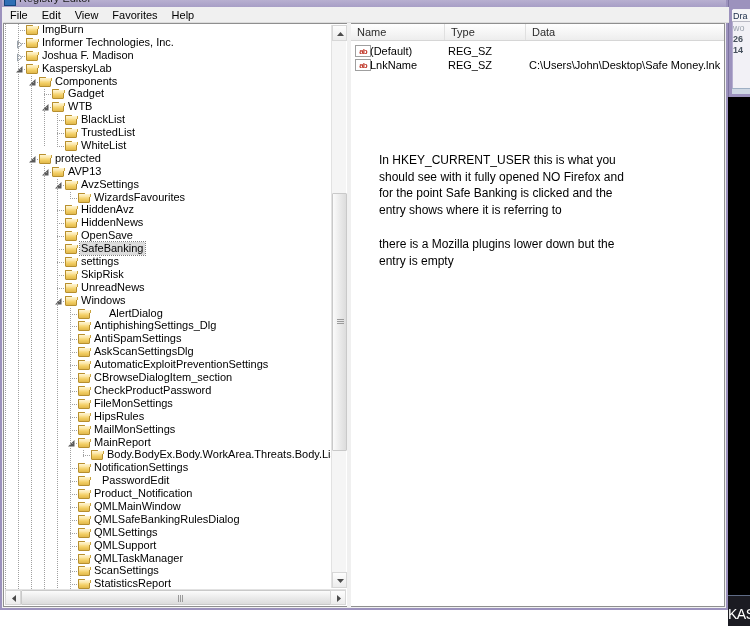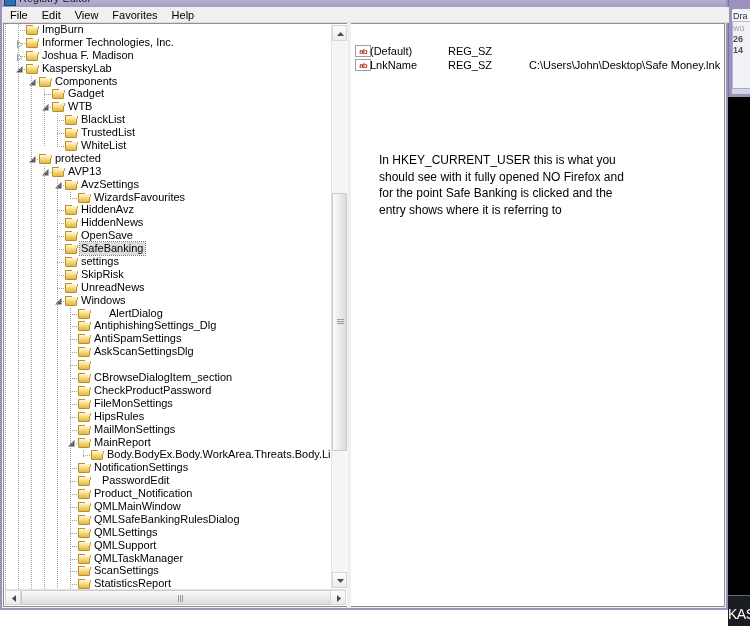--- a/index.html
+++ b/index.html
@@ -492,20 +492,21 @@
                 <span class="folder" style="left: 74px;">
                   <i></i>
                 </span>
                 <span class="lbl" style="left: 89px;">AskScanSettingsDlg</span>
               </div>
               <div class="node" style="height: 12.9px;">
                 <span class="dot-h" style="left: 66px; width: 7px;"></span>
                 <span class="folder" style="left: 74px;">
                   <i></i>
                 </span>
+                <span class="lbl" style="left: 89px;">AutomaticExploitPreventionSettings</span>
               </div>
               <div class="node" style="height: 12.9px;">
                 <span class="dot-h" style="left: 66px; width: 7px;"></span>
                 <span class="folder" style="left: 74px;">
                   <i></i>
                 </span>
                 <span class="lbl" style="left: 89px;">CBrowseDialogItem_section</span>
               </div>
               <div class="node" style="height: 12.9px;">
                 <span class="dot-h" style="left: 66px; width: 7px;"></span>
@@ -664,35 +665,42 @@
             <svg width="4" height="7" viewBox="0 0 4 7">
                 <polygon points="0,0 4,3.5 0,7" fill="#4a4a4a"></polygon>
               </svg>
           </div>
         </div>
       </div>
 
       <div class="splitter"></div>
 
       <div class="value-pane">
+        <div class="col-head" id="col-head">
+            <div class="col-cell" style="left: 0px; width: 94px;">Name</div>
+            <div class="col-cell" style="left: 94px; width: 81px;">Type</div>
+            <div class="col-cell" style="left: 175px; width: 230px;">Data</div>
+          </div>
         <div id="value-rows">
             <div class="vrow" style="top: 20px;">
               <span class="ab-icon">ab</span>
               <span class="vcell" style="left: 19px; width: 78px;">(Default)</span>
               <span class="vcell" style="left: 97px; width: 78px;">REG_SZ</span>
             </div>
             <div class="vrow" style="top: 34px;">
               <span class="ab-icon">ab</span>
               <span class="vcell" style="left: 19px; width: 78px;">LnkName</span>
               <span class="vcell" style="left: 97px; width: 78px;">REG_SZ</span>
               <span class="vcell" style="left: 178px; width: 215px;">C:\Users\John\Desktop\Safe Money.lnk</span>
             </div>
           </div>
 
         <div class="annot" style="left:28px; top:128px; width:280px;">In HKEY_CURRENT_USER this is what you
 should see with it fully opened NO Firefox and
 for the point Safe Banking is clicked and the
 entry shows where it is referring to</div>
+        <div class="annot" style="left:28px; top:212px; width:280px;">there is a Mozilla plugins lower down but the
+entry is empty</div>
       </div>
 
     </div>
   </div>
 </div>
 
 </body></html>

